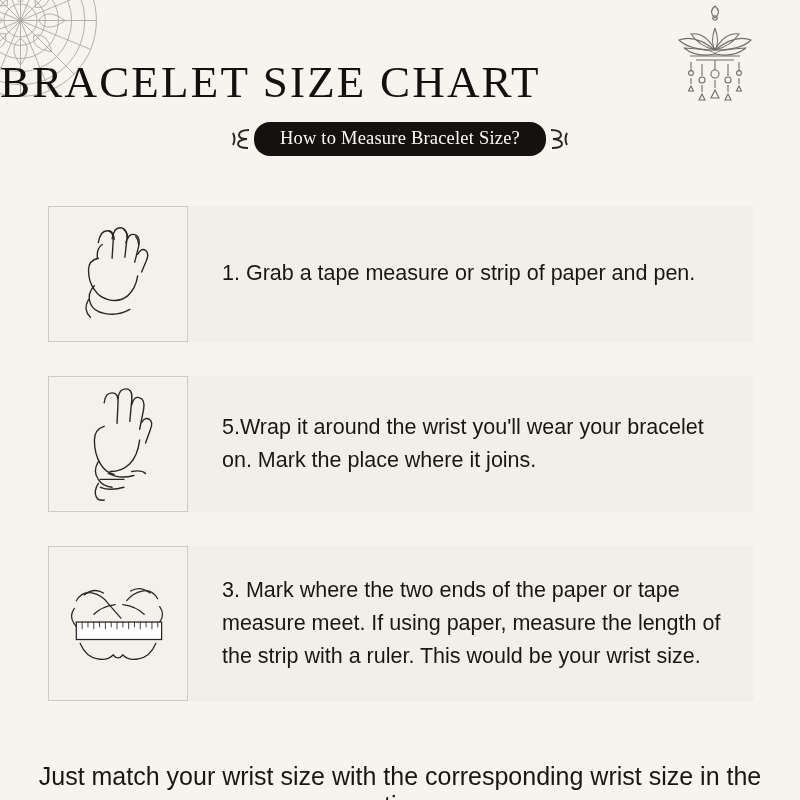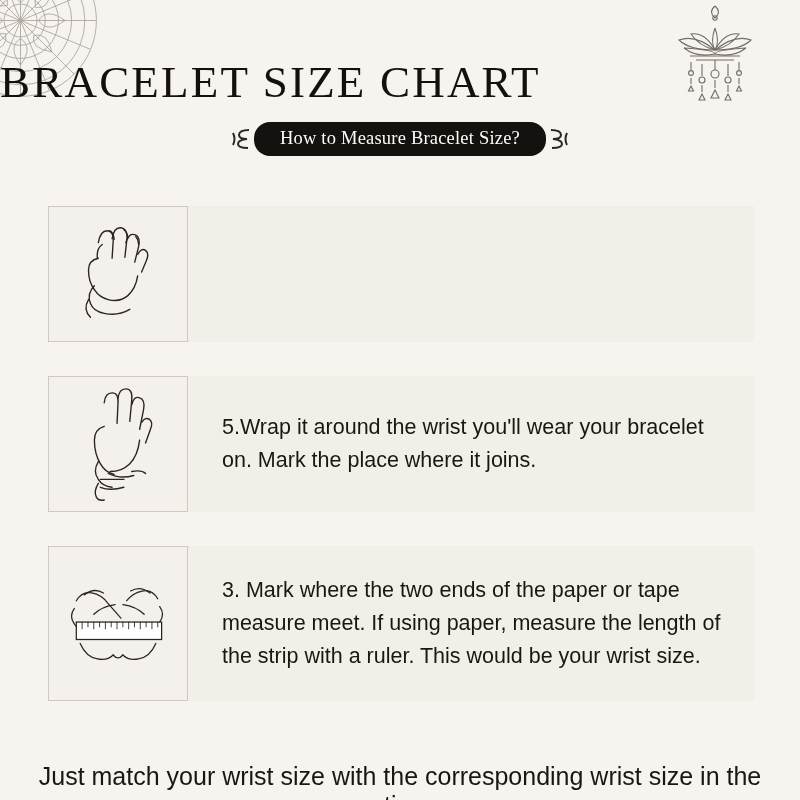--- a/index.html
+++ b/index.html
@@ -230,20 +230,21 @@
           <path d="M40 44 q-10 2 -10 12 q0 12 6 20 q5 8 14 10 q12 3 20 -4 q8 -7 10 -20"></path>
           <path d="M44 30 q-6 4 -5 14"></path>
           <path d="M52 16 q4 3 4 9"></path>
           <path d="M66 15 q4 3 4 9"></path>
           <path d="M78 22 q3 3 3 8"></path>
           <path d="M36 72 q-8 8 -4 18 q3 8 14 10 q14 3 26 -4"></path>
           <path d="M30 86 q-6 10 2 18"></path>
         </g>
       </svg>
     </div>
+    <div class="step-text">1. Grab a tape measure or strip of paper and pen.</div>
   </div>
 
   <div class="step s2">
     <div class="thumb">
       <svg viewBox="0 0 120 120" width="118" height="118">
         <g stroke="#2a2520" fill="none" stroke-width="1.4" stroke-linecap="round">
           <path d="M46 18 q1 -10 8 -10 q7 0 6 11 l-1 20"></path>
           <path d="M60 14 q1 -10 8 -10 q7 0 6 11 l-2 22"></path>
           <path d="M74 20 q2 -9 8 -7 q6 2 4 12 l-4 20"></path>
           <path d="M84 38 q4 -6 8 -3 q4 3 1 10 l-5 14"></path>

